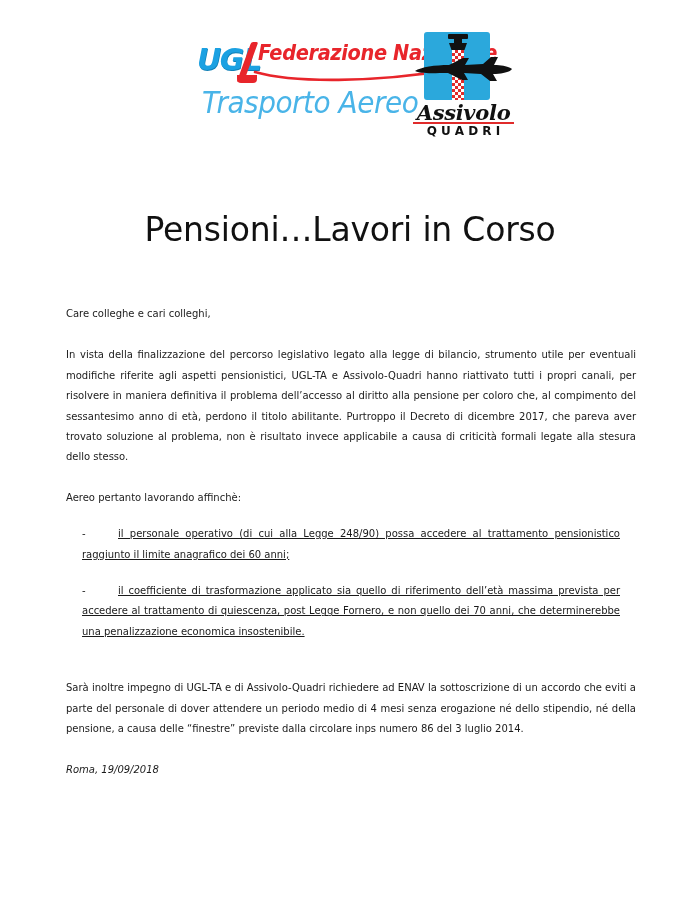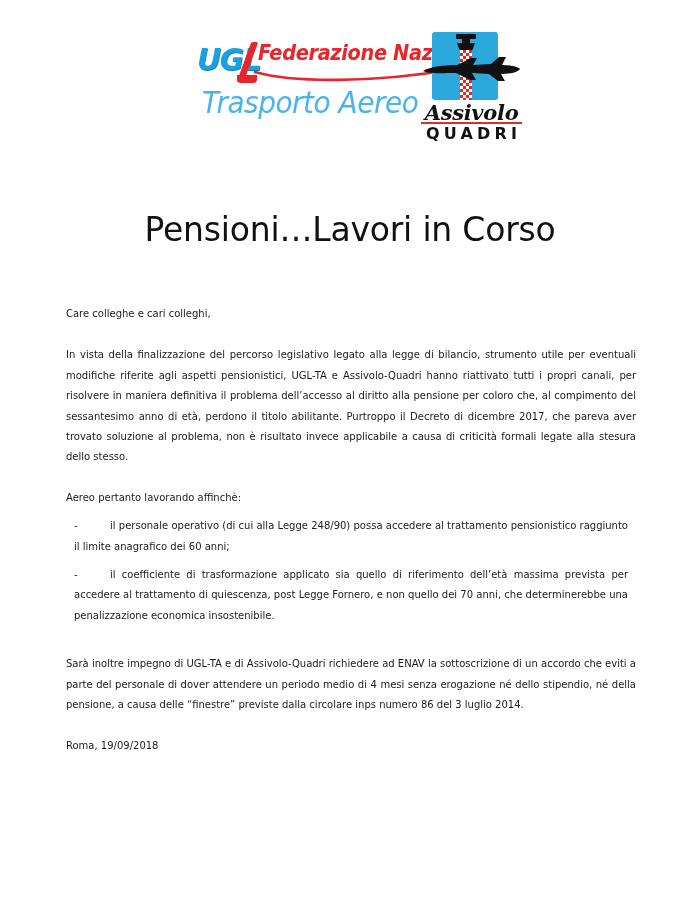--- a/index.html
+++ b/index.html
@@ -110,21 +110,21 @@
     color: #49B4E8;
     letter-spacing: -0.5px;
     white-space: nowrap;
     transform: scaleX(0.9);
     transform-origin: left center;
   }
 
   
   .assivolo {
     position: absolute;
-    left: 222px;
+    left: 214px;
     top: 2px;
     width: 105px;
     height: 108px;
   }
   .assivolo-square {
     position: absolute;
     left: 13px;
     top: 0;
     width: 66px;
     height: 68px;
@@ -202,21 +202,21 @@
     background: #E02B2B;
   }
   .assivolo-sub {
     position: absolute;
     left: 0;
     top: 92px;
     width: 105px;
     text-align: center;
     font-family: "DejaVu Sans", sans-serif;
     font-weight: bold;
-    font-size: 16px;
+    font-size: 12px;
     color: #111;
     letter-spacing: 4.2px;
     text-indent: 4.2px;
   }
 
   
   .doc-title {
     position: absolute;
     top: 188px;
     left: 0;
@@ -237,27 +237,28 @@
     width: 570px;
     font-family: "DejaVu Sans", sans-serif;
     font-size: 10px;
     line-height: 20.4px;
     color: #1a1a1a;
   }
   .para {
     margin: 0 0 20px 0;
     text-align: justify;
   }
-  .para.last-block { margin-bottom: 7px; }
+  .para.last-block { margin-bottom: 7px; font-style: italic; }
   .para.nojust { text-align: left; }
   .greeting { margin-bottom: 21px; }
   .lead-in { margin-bottom: 0; }
   .bullet-line {
-    margin: 8px;
+    margin: 16px;
     text-align: justify;
+    text-decoration: underline;
   }
   .dash-indent {
     display: inline-block;
     width: 36px;
   }
   .spacer { height: 20px; }
 </style>
 </head>
 <body>
 

